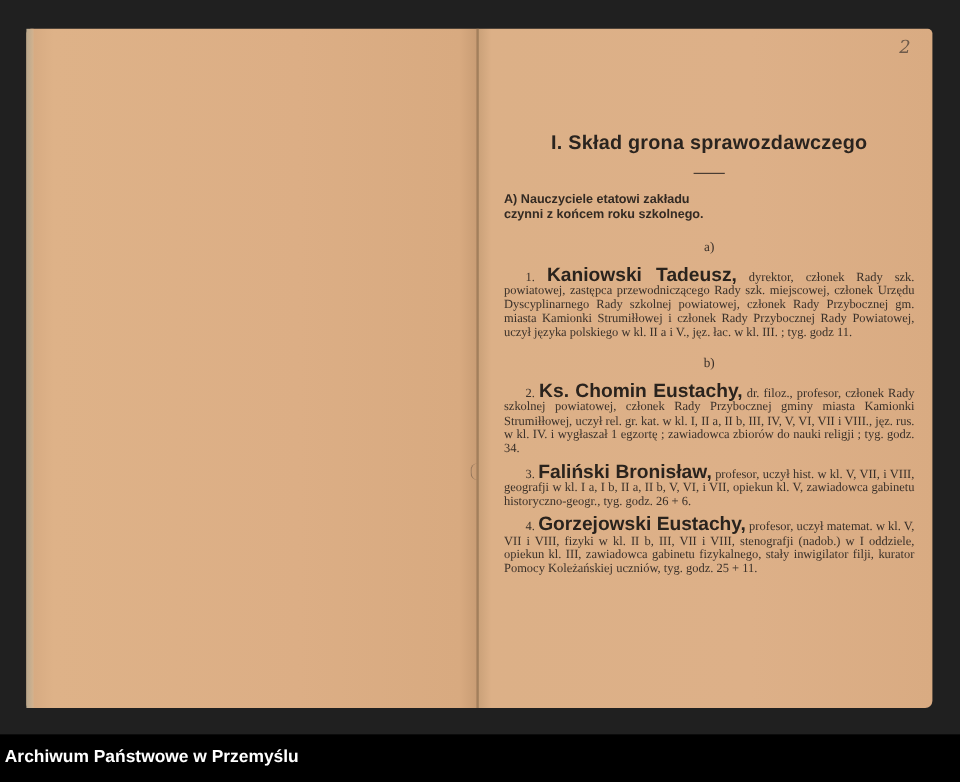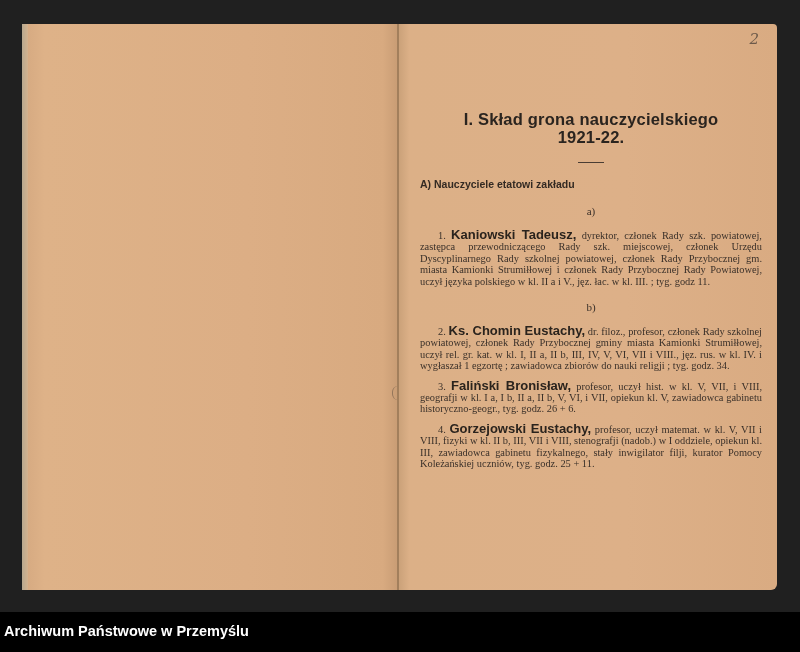--- a/index.html
+++ b/index.html
@@ -59,21 +59,21 @@
   .group-label {
     text-align:center; font-size:11px; margin:14px 0 12px; color:#3a3029;
   }
   .entry {
     font-size:10.4px; line-height:11.4px; text-align:justify; color:#3a3029;
     margin-bottom:8px;
   }
   .entry .num { padding-left:18px; }
   .entry .name {
     font-family:"Liberation Sans", sans-serif; font-weight:bold;
-    font-size:13px; color:#2a231d;
+    font-size:16px; color:#2a231d;
   }
   .footer {
     position:absolute; left:0; top:612px; width:800px; height:40px;
     background:#000;
   }
   .footer-text {
     position:absolute; left:4px; top:11px;
     font-family:"Liberation Sans", sans-serif; font-weight:bold;
     font-size:14.5px; color:#ffffff;
   }
@@ -89,28 +89,28 @@
 <div class="scan-area">
   <div class="page page-left">
     <div class="edge"></div>
   </div>
 
   <div class="page page-right">
     <div class="folio">2</div>
 
     <div class="content">
       <div class="title">
-        <div>I. Skład grona nauczycielskiego</div>
-        <div>1921-22.</div>
+        <div>I. Skład grona sprawozdawczego</div>
       </div>
 
       <div class="rule"></div>
 
       <div class="subsection">
         <div>A) Nauczyciele etatowi zakładu</div>
+        <div>czynni z końcem roku szkolnego.</div>
       </div>
 
       <div class="group-label">a)</div>
 
       <div class="entry">
         <span class="num">1.</span>
         <span class="name">Kaniowski Tadeusz,</span>
         <span>dyrektor, członek Rady szk. powiatowej, zastępca przewodniczącego Rady szk. miejscowej, członek Urzędu Dyscyplinarnego Rady szkolnej powiatowej, członek Rady Przybocznej gm. miasta Kamionki Strumiłłowej i członek Rady Przybocznej Rady Powiatowej, uczył języka polskiego w kl. II a i V., jęz. łac. w kl. III. ; tyg. godz 11.</span>
       </div>
 

